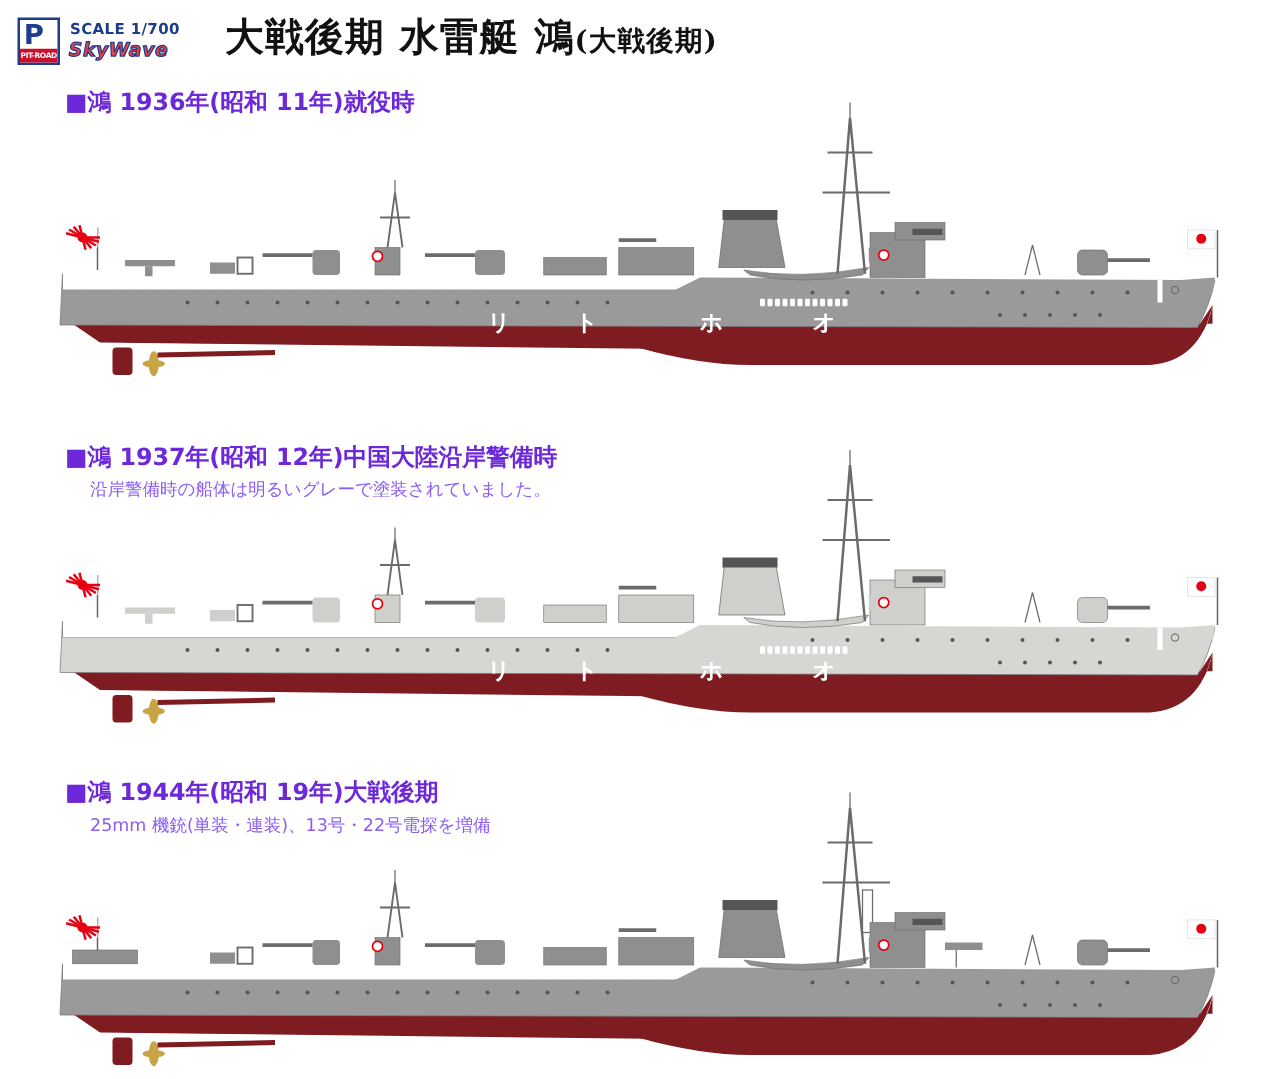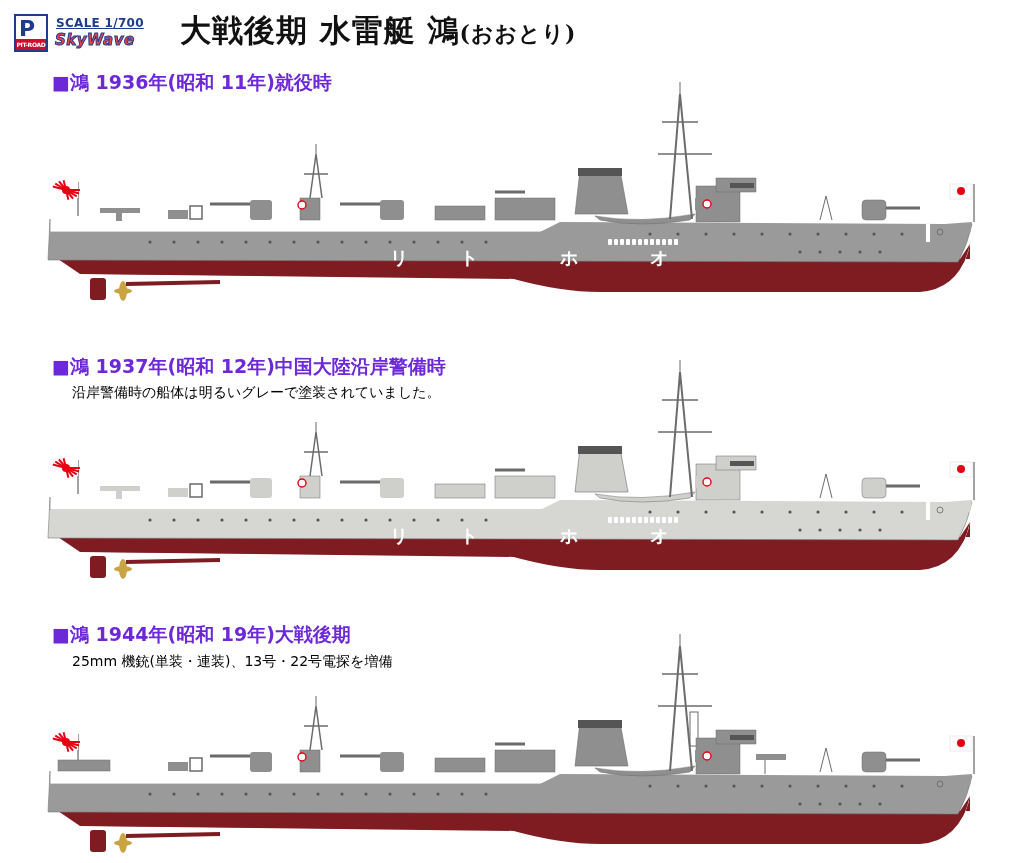--- a/index.html
+++ b/index.html
@@ -1,38 +1,38 @@
 <!DOCTYPE html>
 <html><head>
 <meta charset="utf-8">
 <style>
   html,body{margin:0;padding:0;background:#ffffff;}
   body{width:1024px;height:863px;position:relative;overflow:hidden;font-family:"DejaVu Sans","Liberation Sans",sans-serif;color:#231815;}
   .logo{position:absolute;left:14px;top:14px;width:34px;height:38px;border:2px solid #1e3c8c;box-sizing:border-box;background:#fff;}
   .logo .p{position:absolute;left:3px;top:1px;font:bold 22px/24px "DejaVu Sans",sans-serif;color:#1e3c8c;}
   .logo .road{position:absolute;left:0;bottom:0;width:100%;height:11px;background:#c8102e;color:#fff;font:bold 6px/11px "DejaVu Sans",sans-serif;text-align:center;letter-spacing:-0.3px;}
-  .scale{position:absolute;left:56px;top:16px;font:bold 12px/14px "DejaVu Sans",sans-serif;color:#1e3c8c;letter-spacing:0.3px;text-decoration:underline;}
+  .scale{position:absolute;left:56px;top:16px;font:bold 12px/14px "DejaVu Sans",sans-serif;color:#1e3c8c;letter-spacing:0.3px;}
   .skywave{position:absolute;left:55px;top:32px;font:italic bold 15px/17px "DejaVu Sans",sans-serif;color:#ef4444;-webkit-text-stroke:1px #1e3c8c;letter-spacing:0.5px;}
   .title{position:absolute;left:180px;top:10px;font:bold 31px/40px "DejaVu Serif",serif;color:#111;letter-spacing:1px;white-space:nowrap;}
   .title .kana{font-size:22px;}
   .sec-heading{position:absolute;left:52px;font:bold 19px/24px "DejaVu Sans",sans-serif;color:#6d28d9;white-space:nowrap;}
-  .sec-note{position:absolute;left:72px;font:14px/18px "DejaVu Sans",sans-serif;color:#000000;white-space:nowrap;}
+  .sec-note{position:absolute;left:72px;font:14px/18px "DejaVu Sans",sans-serif;color:#8b5cf6;white-space:nowrap;}
   .ship{position:absolute;left:40px;width:944px;}
 </style>
 </head>
 <body>
 
 <div class="logo">
   <span class="p">P</span>
   <span class="road">PIT-ROAD</span>
 </div>
 <div class="scale">SCALE 1/700</div>
 <div class="skywave">SkyWave</div>
 <div class="title">
-  <span>大戦後期 水雷艇 鴻</span><span class="kana">(おおとり)</span>
+  <span>大戦後期 水雷艇 鴻</span><span class="kana">(大戦後期)</span>
 </div>
 
 <div class="sec-heading" style="top:70px;">■鴻 1936年(昭和 11年)就役時</div>
 
 <div class="sec-heading" style="top:354px;">■鴻 1937年(昭和 12年)中国大陸沿岸警備時</div>
 <div class="sec-note" style="top:383px;">沿岸警備時の船体は明るいグレーで塗装されていました。</div>
 
 <div class="sec-heading" style="top:622px;">■鴻 1944年(昭和 19年)大戦後期</div>
 <div class="sec-note" style="top:652px;">25mm 機銃(単装・連装)、13号・22号電探を増備</div>
 

